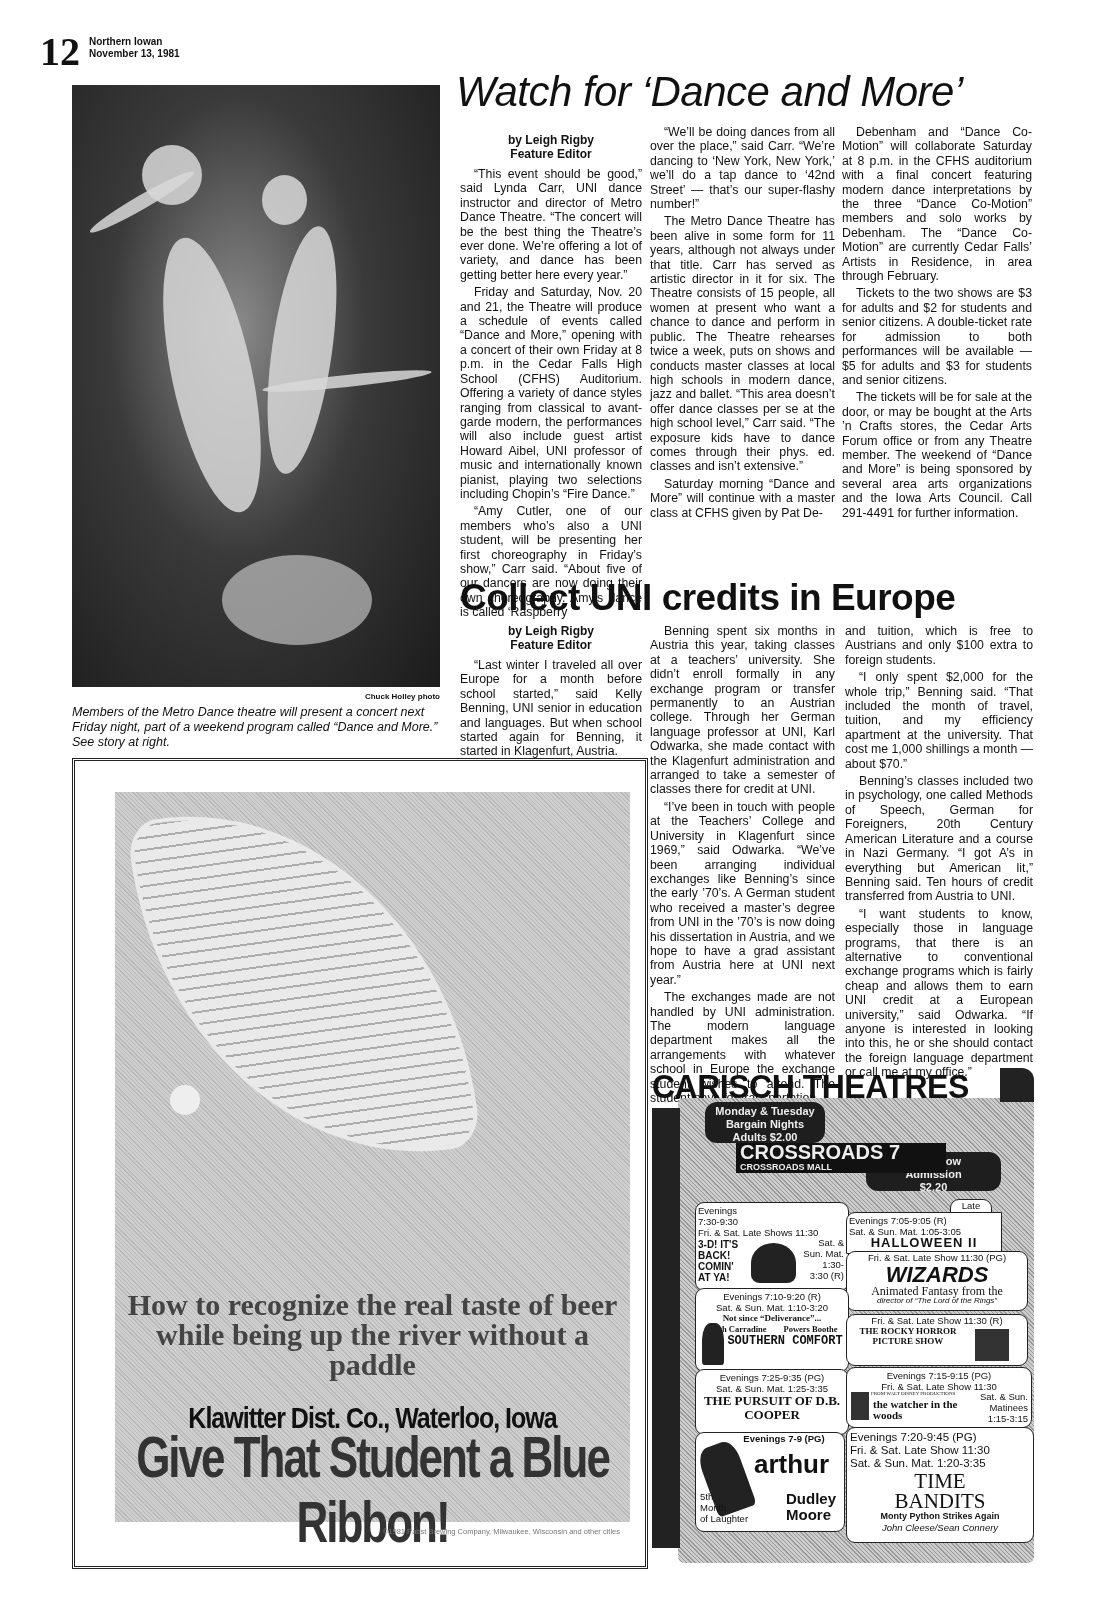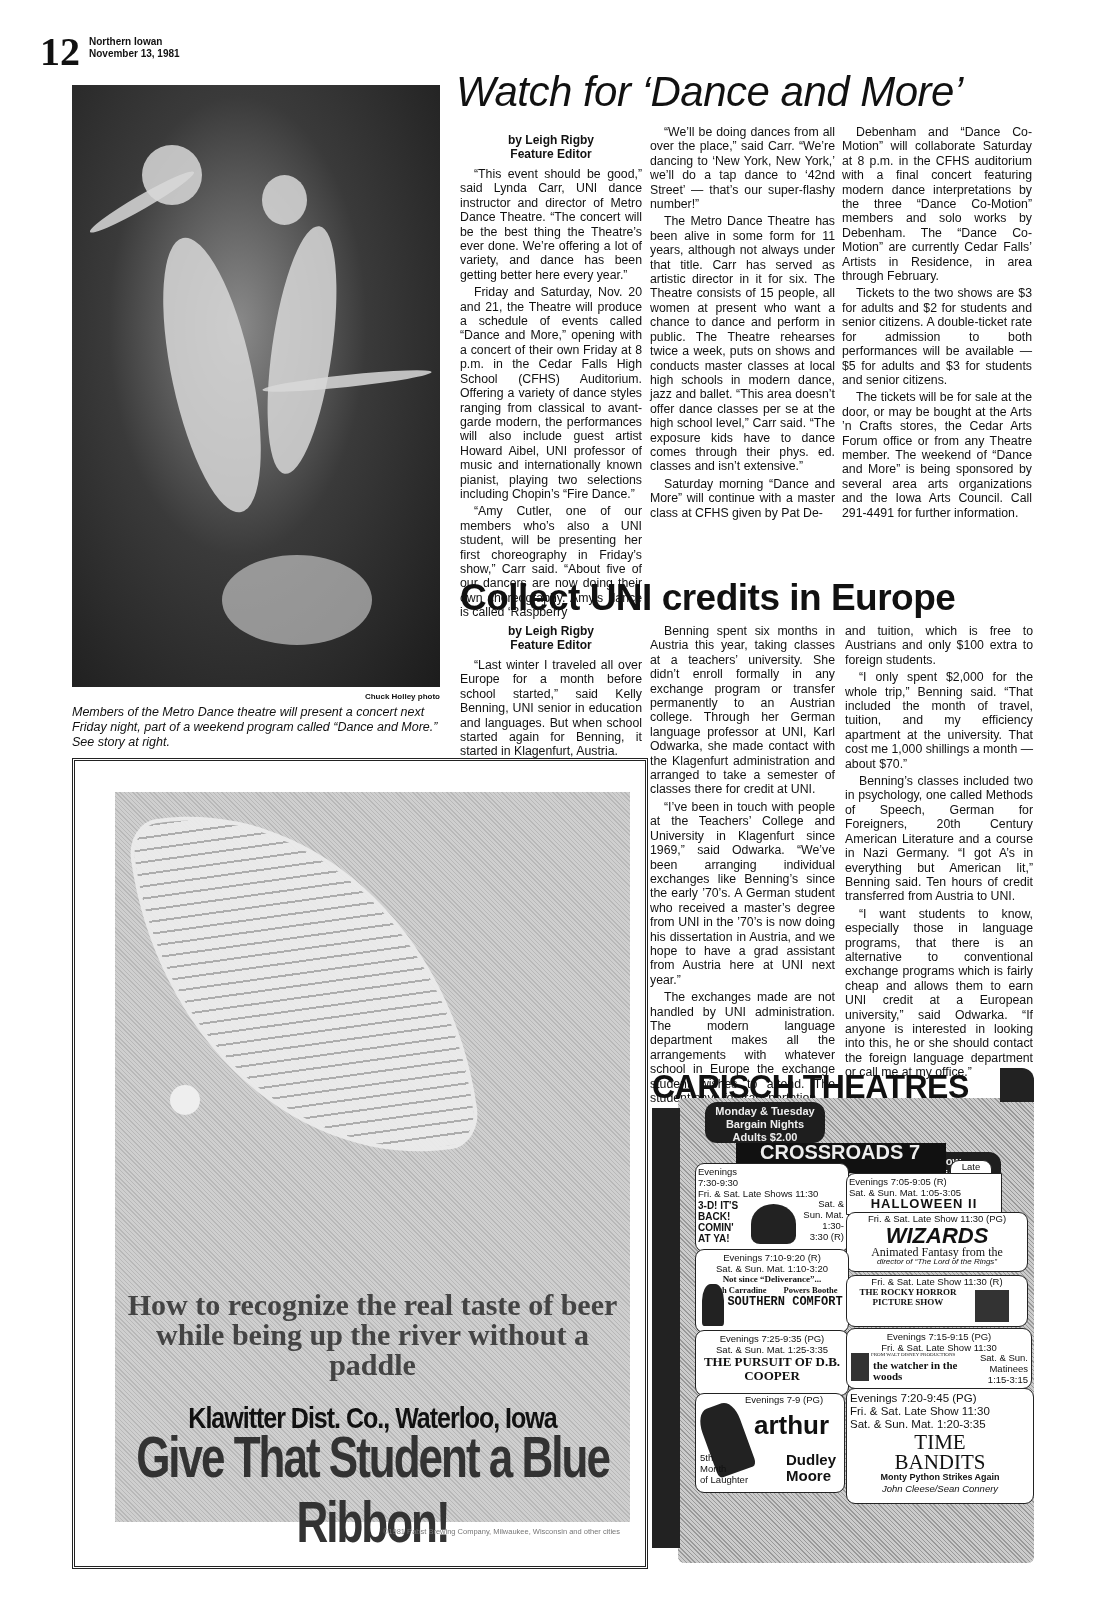--- a/index.html
+++ b/index.html
@@ -21,21 +21,21 @@
   .canoe { left:150px; top:800px; width:300px; height:360px; border:4px solid #eee; border-radius:10% 90% 10% 90%; transform:rotate(-8deg); background:repeating-linear-gradient(0deg,#eee 0 10px,#aaa 10px 12px); opacity:.9; }
   .beerh { left:115px; top:1290px; width:515px; text-align:center; font-family:"Liberation Serif", serif; font-weight:bold; font-size:30px; line-height:30px; color:#444; }
   .klaw { left:115px; top:1403px; width:515px; text-align:center; font-weight:bold; font-size:25px; color:#111; letter-spacing:-1px; transform:scaleY(1.2); }
   .ribbon { left:115px; top:1440px; width:515px; text-align:center; font-weight:bold; font-size:44px; color:#333; letter-spacing:-2px; transform:scaleY(1.3); }
   .copy { left:280px; top:1527px; width:340px; text-align:right; font-size:7.5px; color:#777; }
   .ctitle { left:652px; top:1068px; font-size:32px; font-weight:bold; letter-spacing:-0.5px; transform:scaleY(1.05); }
   .cbody { left:678px; top:1098px; width:356px; height:465px; background:repeating-linear-gradient(45deg,#999 0 1px,#ccc 1px 3px); border-radius:6px; }
   .cleft { left:652px; top:1108px; width:28px; height:440px; background:#222; }
   .pill { background:#1e1e1e; color:#eee; border-radius:12px; text-align:center; font-size:11px; line-height:13px; font-weight:bold; }
   .cr7 { left:736px; top:1143px; width:210px; height:30px; background:#111; color:#eee; }
-  .box { background:#fff; border:1.5px solid #222; border-radius:9px; font-size:9.5px; line-height:11px; }
+  .box { background:#fff; border:1.5px solid #222; border-radius:9px; font-size:9.5px; line-height:11px;margin-top:39px; }
   .c { text-align:center; }
   .big { font-weight:bold; }
 </style>
 </head>
 <body>
 
 <div class="abs pagenum">12</div>
 <div class="abs paper">
   <div>Northern Iowan</div>
   <div>November 13, 1981</div>
@@ -112,21 +112,21 @@
   <div>Monday &amp; Tuesday</div>
   <div>Bargain Nights</div>
   <div>Adults $2.00</div>
 </div>
 <div class="abs pill" style="left:866px;top:1152px;width:135px;height:36px;padding-top:3px;">
   <div>Late Show</div>
   <div>Admission</div>
   <div>$2.20</div>
 </div>
 <div class="abs cr7">
-  <div style="font-size:20px;font-weight:bold;line-height:19px;padding-left:4px;margin-left:20px;">CROSSROADS 7</div>
+  <div style="font-size:20px;font-weight:bold;line-height:19px;padding-left:4px;">CROSSROADS 7</div>
   <div style="font-size:9px;font-weight:bold;line-height:10px;padding-left:4px;">CROSSROADS MALL</div>
 </div>
 
 <div class="abs box" style="left:695px;top:1163px;width:148px;height:83px;padding:2px;">
   <div>Evenings</div>
   <div>7:30-9:30</div>
   <div>Fri. &amp; Sat. Late Shows 11:30</div>
   <div style="position:absolute;left:2px;top:36px;width:50px;font-weight:bold;font-size:10px;line-height:11px;">3-D! IT'S BACK! COMIN' AT YA!</div>
   <div style="position:absolute;left:55px;top:40px;width:45px;height:40px;background:#222;border-radius:50% 50% 20% 20%;"></div>
   <div style="position:absolute;right:4px;top:34px;text-align:right;">
@@ -187,21 +187,21 @@
   <div style="position:absolute;left:24px;top:23px;width:100px;font-size:5px;line-height:6px;font-family:'Liberation Serif',serif;">FROM WALT DISNEY PRODUCTIONS</div>
   <div style="position:absolute;left:26px;top:31px;width:95px;font-size:11px;line-height:11px;font-weight:bold;font-family:'Liberation Serif',serif;">the watcher in the woods</div>
   <div style="position:absolute;right:3px;top:23px;text-align:right;">
     <div>Sat. &amp; Sun.</div>
     <div>Matinees</div>
     <div>1:15-3:15</div>
   </div>
 </div>
 
 <div class="abs box" style="left:695px;top:1393px;width:148px;height:98px;">
-  <div class="c" style="padding-left:28px;">Evenings 7-9 (PG)</div>
+  <div class="c" style="padding-left:28px;font-weight:bold;">Evenings 7-9 (PG)</div>
   <div style="position:absolute;left:10px;top:10px;width:40px;height:70px;background:#222;border-radius:30% 30% 10% 10%;transform:rotate(-20deg);"></div>
   <div style="position:absolute;left:58px;top:18px;font-size:26px;font-weight:bold;line-height:26px;">arthur</div>
   <div style="position:absolute;left:4px;top:58px;">
     <div>5th</div>
     <div>Month</div>
     <div>of Laughter</div>
   </div>
   <div style="position:absolute;right:8px;top:58px;width:50px;font-size:15px;font-weight:bold;line-height:16px;">Dudley Moore</div>
 </div>
 

